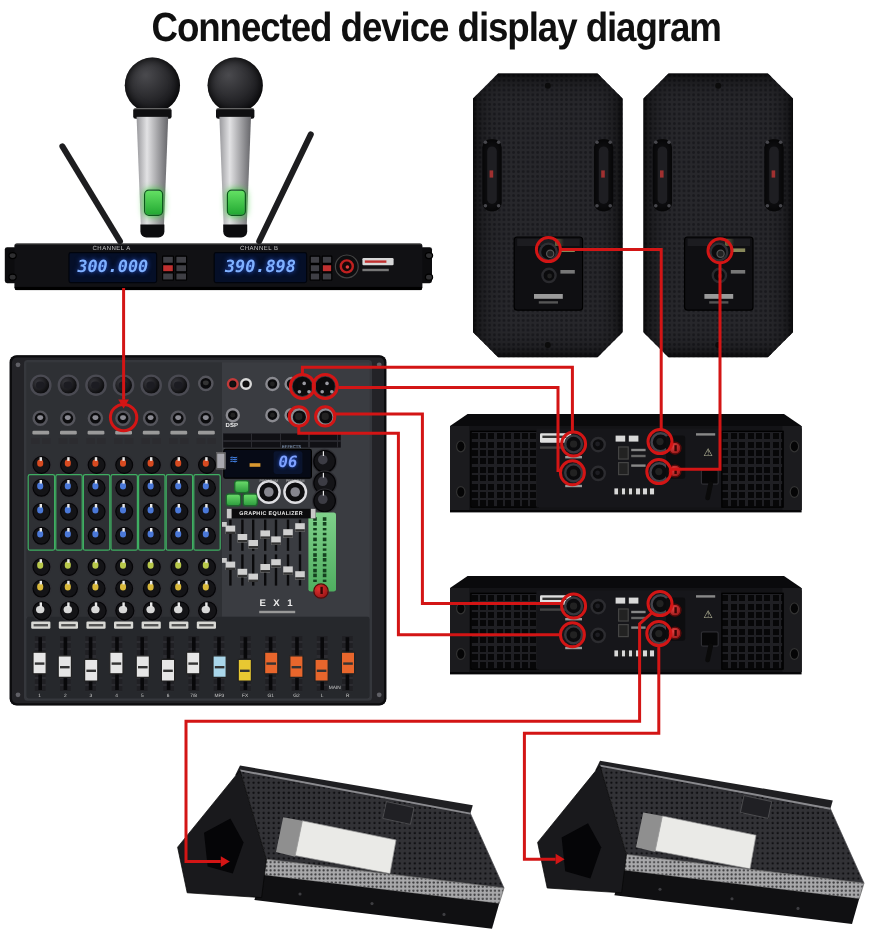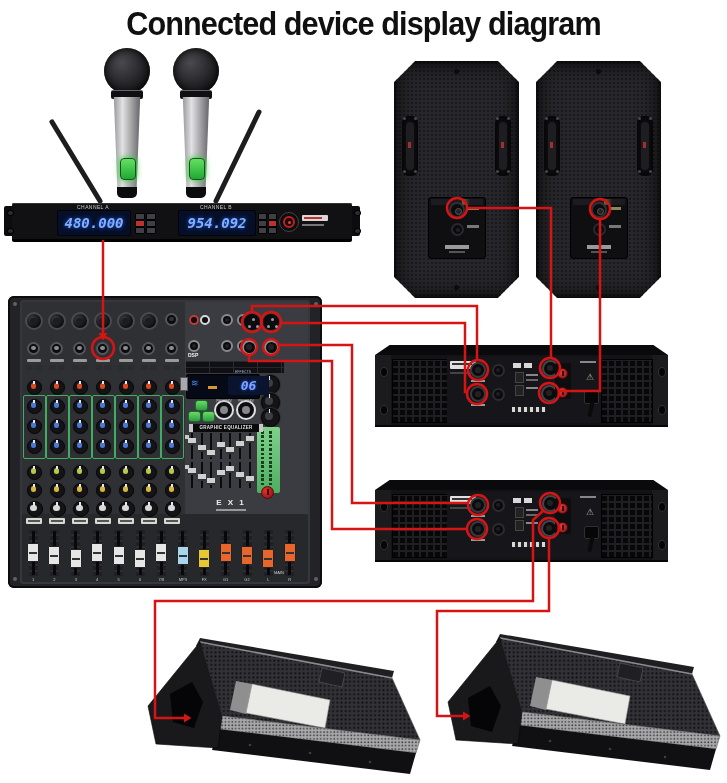--- a/index.html
+++ b/index.html
@@ -70,26 +70,26 @@
         <polygon points="448,702 500,638 522,712 518,744 456,740" fill="#19191c" stroke="#050505" stroke-width="0.6"></polygon>
         <polygon points="468,698 490,686 501,706 492,732 471,726" fill="#050507"></polygon>
         <circle cx="550" cy="741" r="1.3" fill="#3e3e42"></circle>
         <circle cx="610" cy="749" r="1.3" fill="#3e3e42"></circle>
         <circle cx="665" cy="757" r="1.3" fill="#3e3e42"></circle>
       </g>
     </svg>
 
   <div class="txt chlab" style="left:67px;top:204px;width:52px;">CHANNEL A</div>
   <div class="txt chlab" style="left:188px;top:204px;width:56px;">CHANNEL B</div>
-  <div class="txt lcd" style="left:57px;top:210px;width:72px;height:24px;line-height:24px;">480.000</div>
-  <div class="txt lcd" style="left:178px;top:210px;width:76px;height:24px;line-height:24px;">954.092</div>
+  <div class="txt lcd" style="left:57px;top:210px;width:72px;height:24px;line-height:24px;">300.000</div>
+  <div class="txt lcd" style="left:178px;top:210px;width:76px;height:24px;line-height:24px;">390.898</div>
 
   <div class="txt" style="left:188px;top:352px;font-size:5px;font-weight:bold;color:#eee;">DSP</div>
   <div class="txt" style="left:231px;top:370px;width:24px;text-align:center;font-size:3.5px;color:#9ab4d8;">EFFECTS</div>
-  <div class="txt fx06" style="left:228px;top:376px;width:41px;height:19px;">06</div>
+  <div class="txt fx06" style="left:228px;top:376px;width:24px;height:19px;">06</div>
   <div class="txt" style="left:213px;top:399px;width:22px;text-align:center;font-size:3px;color:#bbb;">PROGRAM</div>
   <div class="txt" style="left:235px;top:399px;width:22px;text-align:center;font-size:3px;color:#bbb;">PROGRAM</div>
   <div class="txt" style="left:189px;top:424px;width:66px;height:8px;background:#0b0b0d;color:#e8e8e8;font-size:4.5px;font-weight:bold;text-align:center;line-height:8px;letter-spacing:.3px;border-left:4px solid #c8c8c8;border-right:4px solid #c8c8c8;">GRAPHIC EQUALIZER</div>
   <div class="txt" style="left:213px;top:498px;width:36px;text-align:center;color:#ededed;font-weight:bold;font-size:8px;letter-spacing:2px;">E X 1</div>
   <div class="txt" style="left:266px;top:570px;width:26px;text-align:center;font-size:4px;color:#ccc;">MAIN</div>
 
   <svg id="conn" width="727" height="783">
       <polyline points="103,240 103,333" fill="none" stroke="#d31515" stroke-width="2.5"></polyline>
       <polygon points="98.5,333 107.5,333 103,340.5" fill="#d31515"></polygon>
       <polyline points="252,312 252,306 477,306 477,360" fill="none" stroke="#d31515" stroke-width="2.5"></polyline>

